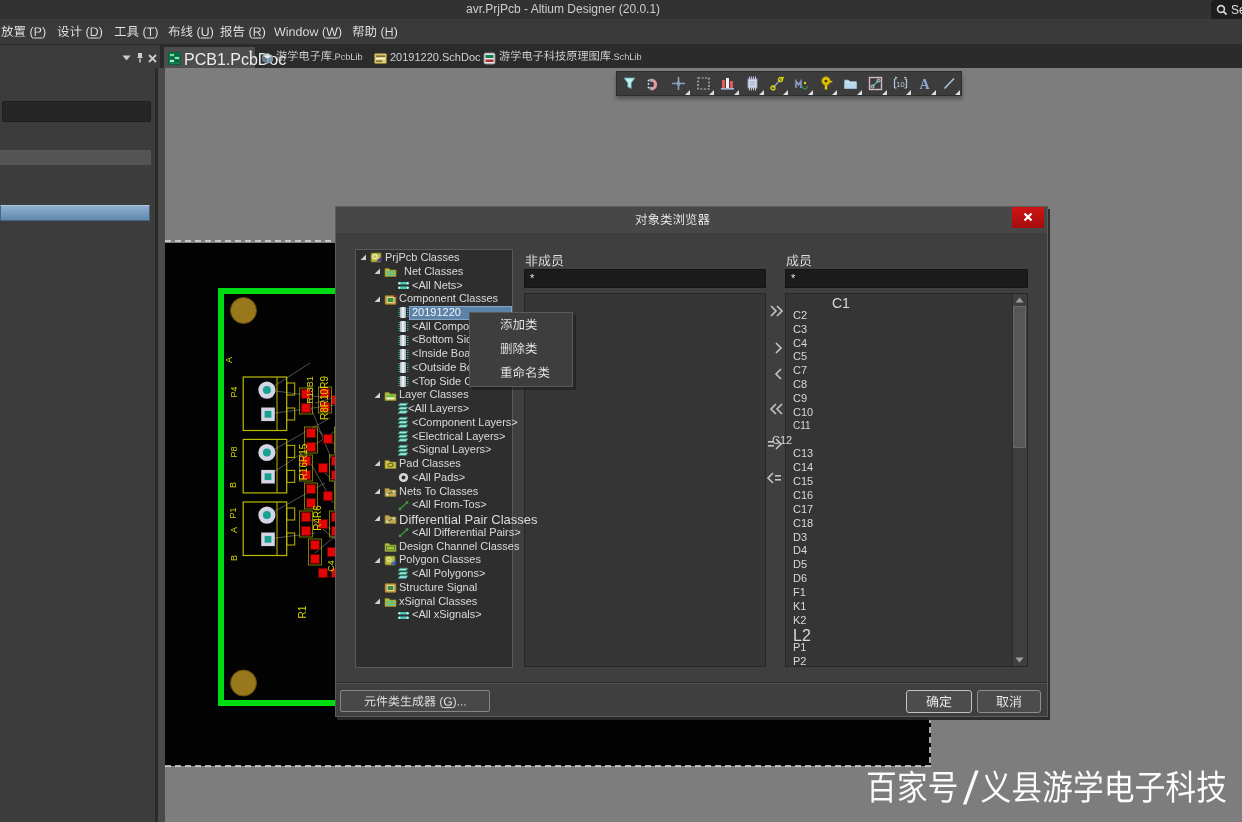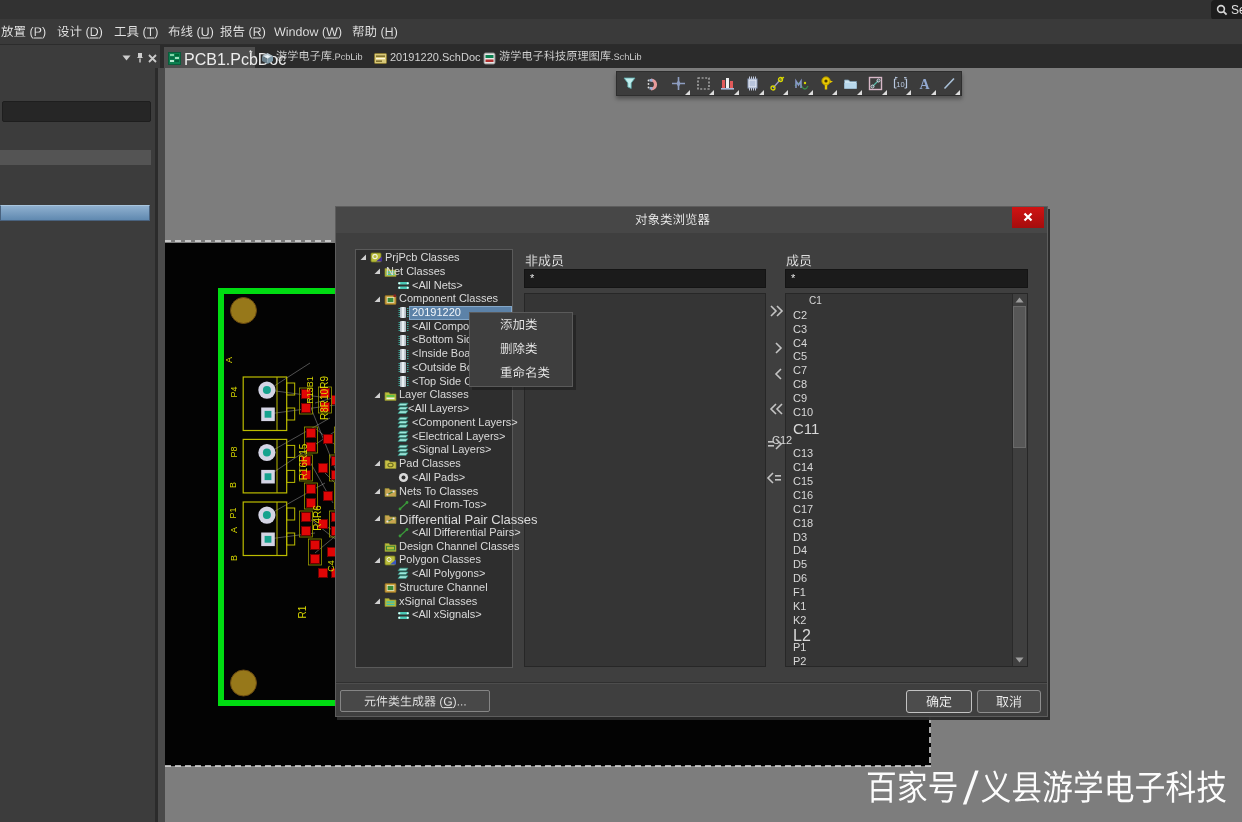--- a/index.html
+++ b/index.html
@@ -1,19 +1,20 @@
 <!DOCTYPE html>
 <html><head><meta charset="utf-8"><style>
 *{margin:0;padding:0;box-sizing:border-box}
 html,body{width:1242px;height:822px;overflow:hidden;background:#7d7d7d;
 font-family:"Liberation Sans",sans-serif;-webkit-font-smoothing:antialiased}
 .abs{position:absolute}
 </style></head><body>
 <div class="abs" style="left:0;top:0;width:1242px;height:822px">
 <div class="abs" style="left:0;top:0;width:1242px;height:19px;background:#323232"></div>
+<div class="abs" style="left:466px;top:2px;width:400px;font-size:12px;color:#cdcdcd">avr.PrjPcb - Altium Designer (20.0.1)</div>
 <div class="abs" style="left:1211px;top:0;width:31px;height:20px;background:#1d1d1d;border-radius:4px 0 0 4px"></div>
 <svg class="abs" style="left:1216px;top:4px" width="12" height="12" viewBox="0 0 12 12">
       <circle cx="5" cy="5" r="3.4" fill="none" stroke="#d5d5d5" stroke-width="1.6"></circle>
       <line x1="7.6" y1="7.6" x2="10.6" y2="10.6" stroke="#d5d5d5" stroke-width="1.8"></line>
     </svg>
 <div class="abs" style="left:1231px;top:3px;font-size:12px;color:#e0e0e0">Se</div>
 <div class="abs" style="left:0;top:19px;width:1242px;height:26px;background:#3a3a3a;border-bottom:1px solid #2c2c2c"></div>
 <svg style="position:absolute;left:1px;top:25px;overflow:visible" width="45" height="16" viewBox="0 -11.0 45 16">
       <path d="M2.6 -10.3C2.8 -9.8 3.1 -9.0 3.2 -8.6L4.1 -8.9C4.0 -9.3 3.7 -10.0 3.4 -10.5ZM0.6 -8.5V-7.6H2.0V-5.0C2.0 -3.2 1.8 -1.2 0.3 0.4C0.5 0.5 0.9 0.8 1.0 1.0C2.7 -0.8 2.9 -2.9 2.9 -5.0V-5.1H4.6C4.5 -1.6 4.5 -0.4 4.2 -0.1C4.2 0.0 4.0 0.0 3.9 0.0C3.7 0.0 3.2 0.0 2.7 -0.0C2.8 0.2 2.9 0.6 2.9 0.9C3.5 0.9 4.0 0.9 4.3 0.9C4.6 0.8 4.8 0.7 5.1 0.4C5.4 0.0 5.5 -1.4 5.5 -5.5C5.5 -5.6 5.5 -5.9 5.5 -5.9H2.9V-7.6H6.1V-8.5ZM7.8 -7.3H10.2C9.9 -5.7 9.5 -4.4 9.0 -3.2C8.4 -4.4 8.0 -5.7 7.8 -7.2ZM7.7 -10.5C7.3 -8.3 6.6 -6.2 5.6 -4.9C5.8 -4.8 6.1 -4.4 6.3 -4.2C6.6 -4.7 6.9 -5.2 7.2 -5.8C7.5 -4.5 7.9 -3.3 8.4 -2.3C7.7 -1.2 6.7 -0.4 5.4 0.2C5.6 0.4 5.9 0.8 5.9 1.0C7.2 0.4 8.2 -0.4 8.9 -1.4C9.6 -0.4 10.4 0.4 11.5 1.0C11.6 0.7 11.9 0.4 12.1 0.2C11.0 -0.3 10.2 -1.2 9.5 -2.3C10.3 -3.6 10.8 -5.3 11.1 -7.3H12.0V-8.2H8.1C8.3 -8.9 8.5 -9.6 8.6 -10.4Z M20.6 -9.3H22.8V-8.2H20.6ZM17.7 -9.3H19.8V-8.2H17.7ZM14.9 -9.3H16.9V-8.2H14.9ZM14.9 -5.3V-0.1H13.2V0.6H24.3V-0.1H22.6V-5.3H18.7L18.9 -6.1H24.0V-6.8H19.0L19.1 -7.5H23.7V-10.0H14.0V-7.5H18.2L18.1 -6.8H13.3V-6.1H17.9L17.8 -5.3ZM15.8 -0.1V-0.9H21.7V-0.1ZM15.8 -3.4H21.7V-2.7H15.8ZM15.8 -4.0V-4.7H21.7V-4.0ZM15.8 -2.1H21.7V-1.4H15.8Z M29.3 -3.2Q29.3 -5.0 29.8 -6.4Q30.4 -7.8 31.5 -9.1H32.6Q31.4 -7.8 30.9 -6.4Q30.4 -4.9 30.4 -3.2Q30.4 -1.5 30.9 -0.1Q31.4 1.3 32.6 2.6H31.5Q30.3 1.3 29.8 -0.1Q29.3 -1.5 29.3 -3.2Z M40.3 -6.0Q40.3 -4.8 39.5 -4.1Q38.7 -3.4 37.4 -3.4H34.8V0.0H33.7V-8.6H37.3Q38.7 -8.6 39.5 -7.9Q40.3 -7.2 40.3 -6.0ZM39.1 -6.0Q39.1 -7.7 37.1 -7.7H34.8V-4.3H37.2Q39.1 -4.3 39.1 -6.0Z M44.4 -3.2Q44.4 -1.5 43.8 -0.1Q43.3 1.3 42.1 2.6H41.0Q42.2 1.3 42.7 -0.1Q43.3 -1.5 43.3 -3.2Q43.3 -4.9 42.7 -6.4Q42.2 -7.8 41.0 -9.1H42.1Q43.3 -7.8 43.8 -6.4Q44.4 -5.0 44.4 -3.2Z" fill="#e2e2e2"></path>
       <rect x="32.6" y="1.5" width="8.3" height="1" fill="#e2e2e2"></rect>
@@ -327,30 +328,30 @@
     </svg>
 <svg style="position:absolute;left:786px;top:254px;overflow:visible" width="26" height="16" viewBox="0 -11.4 26 16">
       <path d="M7.1 -10.9C7.1 -10.2 7.1 -9.4 7.1 -8.7H1.7V-5.1C1.7 -3.4 1.5 -1.1 0.5 0.5C0.7 0.6 1.1 0.9 1.3 1.1C2.5 -0.6 2.7 -3.2 2.7 -5.0V-5.1H5.1C5.0 -2.9 4.9 -2.1 4.8 -1.9C4.7 -1.8 4.5 -1.7 4.4 -1.7C4.1 -1.7 3.6 -1.7 3.0 -1.8C3.1 -1.5 3.2 -1.2 3.2 -0.9C3.9 -0.8 4.5 -0.8 4.8 -0.9C5.2 -0.9 5.4 -1.0 5.6 -1.2C5.9 -1.6 5.9 -2.7 6.0 -5.6C6.0 -5.8 6.0 -6.0 6.0 -6.0H2.7V-7.8H7.2C7.4 -5.7 7.7 -3.7 8.2 -2.2C7.3 -1.2 6.3 -0.4 5.1 0.2C5.4 0.4 5.7 0.8 5.9 1.0C6.9 0.4 7.8 -0.3 8.6 -1.2C9.2 0.1 9.9 0.9 10.9 0.9C11.9 0.9 12.3 0.3 12.5 -1.9C12.2 -2.0 11.8 -2.2 11.6 -2.5C11.5 -0.7 11.4 -0.1 11.0 -0.1C10.3 -0.1 9.8 -0.8 9.3 -2.1C10.2 -3.3 11.0 -4.8 11.6 -6.5L10.6 -6.7C10.2 -5.4 9.6 -4.3 8.9 -3.2C8.6 -4.5 8.3 -6.0 8.2 -7.8H12.4V-8.7H8.1C8.1 -9.4 8.1 -10.2 8.1 -10.9ZM8.7 -10.3C9.6 -9.8 10.6 -9.2 11.0 -8.7L11.7 -9.4C11.2 -9.8 10.1 -10.5 9.3 -10.9Z M16.5 -9.5H22.6V-8.0H16.5ZM15.5 -10.3V-7.2H23.6V-10.3ZM18.9 -4.3V-3.1C18.9 -2.0 18.6 -0.6 13.9 0.3C14.1 0.5 14.4 0.9 14.5 1.1C19.4 0.0 20.0 -1.7 20.0 -3.0V-4.3ZM19.9 -0.8C21.5 -0.3 23.6 0.5 24.7 1.1L25.2 0.3C24.0 -0.3 21.9 -1.1 20.4 -1.6ZM15.0 -6.0V-1.2H16.0V-5.1H23.1V-1.3H24.1V-6.0Z" fill="#e0e0e0"></path>
     </svg>
 <div class="abs" style="left:524px;top:269px;width:242px;height:19px;background:#1b1b1b;border:1px solid #141414"></div>
 <div class="abs" style="left:530px;top:272px;font-size:11px;color:#e8e8e8">*</div>
 <div class="abs" style="left:785px;top:269px;width:243px;height:19px;background:#1b1b1b;border:1px solid #141414"></div>
 <div class="abs" style="left:791px;top:272px;font-size:11px;color:#e8e8e8">*</div>
 <div class="abs" style="left:524px;top:293px;width:242px;height:374px;background:#353535;border:1px solid #272727"></div>
 <div class="abs" style="left:785px;top:293px;width:243px;height:374px;background:#353535;border:1px solid #272727"></div>
-<div class="abs" style="left:809px;top:295.0px;font-size:10px;color:#d8d8d8">C1</div>
+<div class="abs" style="left:832px;top:295.0px;font-size:14px;color:#d8d8d8">C1</div>
 <div class="abs" style="left:793px;top:308.9px;font-size:11px;color:#d8d8d8">C2</div>
 <div class="abs" style="left:793px;top:322.7px;font-size:11px;color:#d8d8d8">C3</div>
 <div class="abs" style="left:793px;top:336.6px;font-size:11px;color:#d8d8d8">C4</div>
 <div class="abs" style="left:793px;top:350.4px;font-size:11px;color:#d8d8d8">C5</div>
 <div class="abs" style="left:793px;top:364.3px;font-size:11px;color:#d8d8d8">C7</div>
 <div class="abs" style="left:793px;top:378.1px;font-size:11px;color:#d8d8d8">C8</div>
 <div class="abs" style="left:793px;top:392.0px;font-size:11px;color:#d8d8d8">C9</div>
 <div class="abs" style="left:793px;top:405.8px;font-size:11px;color:#d8d8d8">C10</div>
-<div class="abs" style="left:793px;top:419.7px;font-size:15px;color:#d8d8d8">C11</div>
+<div class="abs" style="left:793px;top:419.7px;font-size:10px;color:#d8d8d8">C11</div>
 <div class="abs" style="left:772px;top:433.5px;font-size:11px;color:#d8d8d8">C12</div>
 <div class="abs" style="left:793px;top:447.4px;font-size:11px;color:#d8d8d8">C13</div>
 <div class="abs" style="left:793px;top:461.2px;font-size:11px;color:#d8d8d8">C14</div>
 <div class="abs" style="left:793px;top:475.1px;font-size:11px;color:#d8d8d8">C15</div>
 <div class="abs" style="left:793px;top:488.9px;font-size:11px;color:#d8d8d8">C16</div>
 <div class="abs" style="left:793px;top:502.8px;font-size:11px;color:#d8d8d8">C17</div>
 <div class="abs" style="left:793px;top:516.6px;font-size:11px;color:#d8d8d8">C18</div>
 <div class="abs" style="left:793px;top:530.5px;font-size:11px;color:#d8d8d8">D3</div>
 <div class="abs" style="left:793px;top:544.3px;font-size:11px;color:#d8d8d8">D4</div>
 <div class="abs" style="left:793px;top:558.2px;font-size:11px;color:#d8d8d8">D5</div>
@@ -418,21 +419,21 @@
     </svg>
 <div class="abs" style="left:385px;top:251.0px;font-size:11px;color:#dadada;white-space:nowrap">PrjPcb Classes</div>
 <svg class="abs" style="left:374px;top:268.0px" width="7" height="7" viewBox="0 0 7 7">
       <polygon points="6,0.5 6,6 0.5,6" fill="#d0d0d0"></polygon>
     </svg>
 <svg class="abs" style="left:384px;top:265.0px" width="13" height="13" viewBox="0 0 13 13">
       <path d="M1 3.5 h4 l1 1.5 h6 v6.5 h-11 Z" fill="#b9bd3a" stroke="#8a8a30" stroke-width="0.7"></path>
       <rect x="2.5" y="6.3" width="8" height="1.4" fill="#3fbfae"></rect>
       <rect x="2.5" y="8.8" width="8" height="1.4" fill="#3fbfae"></rect>
     </svg>
-<div class="abs" style="left:386px;top:264.7px;font-size:11px;color:#dadada;white-space:nowrap">Net Classes</div>
+<div class="abs" style="left:404px;top:264.7px;font-size:11px;color:#dadada;white-space:nowrap">Net Classes</div>
 <svg class="abs" style="left:397px;top:278.8px" width="13" height="13" viewBox="0 0 13 13">
       <g>
         <rect x="1" y="3" width="11" height="2.6" rx="1.3" fill="#49c6b5"></rect>
         <rect x="1" y="7.5" width="11" height="2.6" rx="1.3" fill="#49c6b5"></rect>
         <circle cx="2.3" cy="4.3" r="1" fill="#e8fff8"></circle>
         <circle cx="10.7" cy="4.3" r="1" fill="#e8fff8"></circle>
         <circle cx="2.3" cy="8.8" r="1" fill="#e8fff8"></circle>
         <circle cx="10.7" cy="8.8" r="1" fill="#e8fff8"></circle>
       </g>
     </svg>
@@ -644,21 +645,21 @@
 <svg class="abs" style="left:397px;top:567.3px" width="13" height="13" viewBox="0 0 13 13">
       <polygon points="3,1.2 11,1.2 9,3.8 1,3.8" fill="#9fe8dc" stroke="#2a8a7a" stroke-width="0.7"></polygon>
       <polygon points="3,5.0 11,5.0 9,7.6 1,7.6" fill="#9fe8dc" stroke="#2a8a7a" stroke-width="0.7"></polygon>
       <polygon points="3,8.8 11,8.8 9,11.4 1,11.4" fill="#9fe8dc" stroke="#2a8a7a" stroke-width="0.7"></polygon>
     </svg>
 <div class="abs" style="left:412px;top:567.0px;font-size:11px;color:#dadada;white-space:nowrap">&lt;All Polygons&gt;</div>
 <svg class="abs" style="left:384px;top:581.1px" width="13" height="13" viewBox="0 0 13 13">
       <rect x="1" y="2.5" width="11" height="9" rx="1" fill="#c89a3c" stroke="#8a6a20" stroke-width="0.7"></rect>
       <rect x="3.2" y="4.5" width="6.6" height="5" fill="#3a8a3a" stroke="#e8e8c0" stroke-width="0.8"></rect>
     </svg>
-<div class="abs" style="left:399px;top:580.8px;font-size:11px;color:#dadada;white-space:nowrap">Structure Channel</div>
+<div class="abs" style="left:399px;top:580.8px;font-size:11px;color:#dadada;white-space:nowrap">Structure Signal</div>
 <svg class="abs" style="left:374px;top:597.8px" width="7" height="7" viewBox="0 0 7 7">
       <polygon points="6,0.5 6,6 0.5,6" fill="#d0d0d0"></polygon>
     </svg>
 <svg class="abs" style="left:384px;top:594.8px" width="13" height="13" viewBox="0 0 13 13">
       <path d="M1 3.5 h4 l1 1.5 h6 v6.5 h-11 Z" fill="#b9bd3a" stroke="#8a8a30" stroke-width="0.7"></path>
       <rect x="2.5" y="6.3" width="8" height="1.4" fill="#3fbfae"></rect>
       <rect x="2.5" y="8.8" width="8" height="1.4" fill="#3fbfae"></rect>
     </svg>
 <div class="abs" style="left:399px;top:594.5px;font-size:11px;color:#dadada;white-space:nowrap">xSignal Classes</div>
 <svg class="abs" style="left:397px;top:608.5px" width="13" height="13" viewBox="0 0 13 13">

